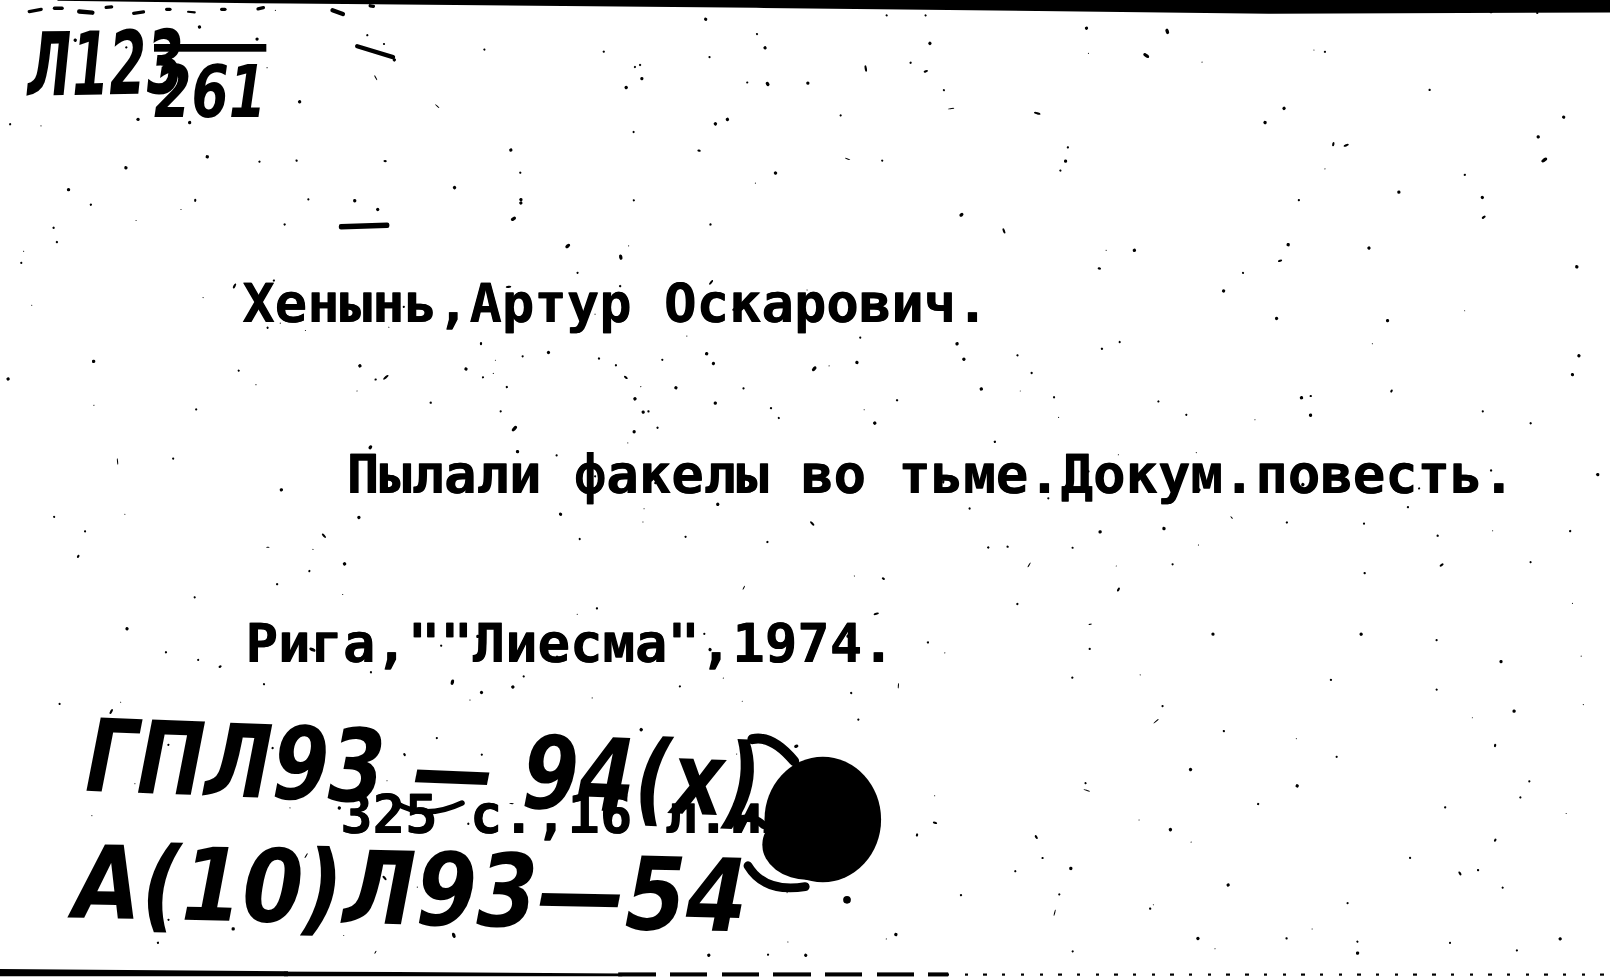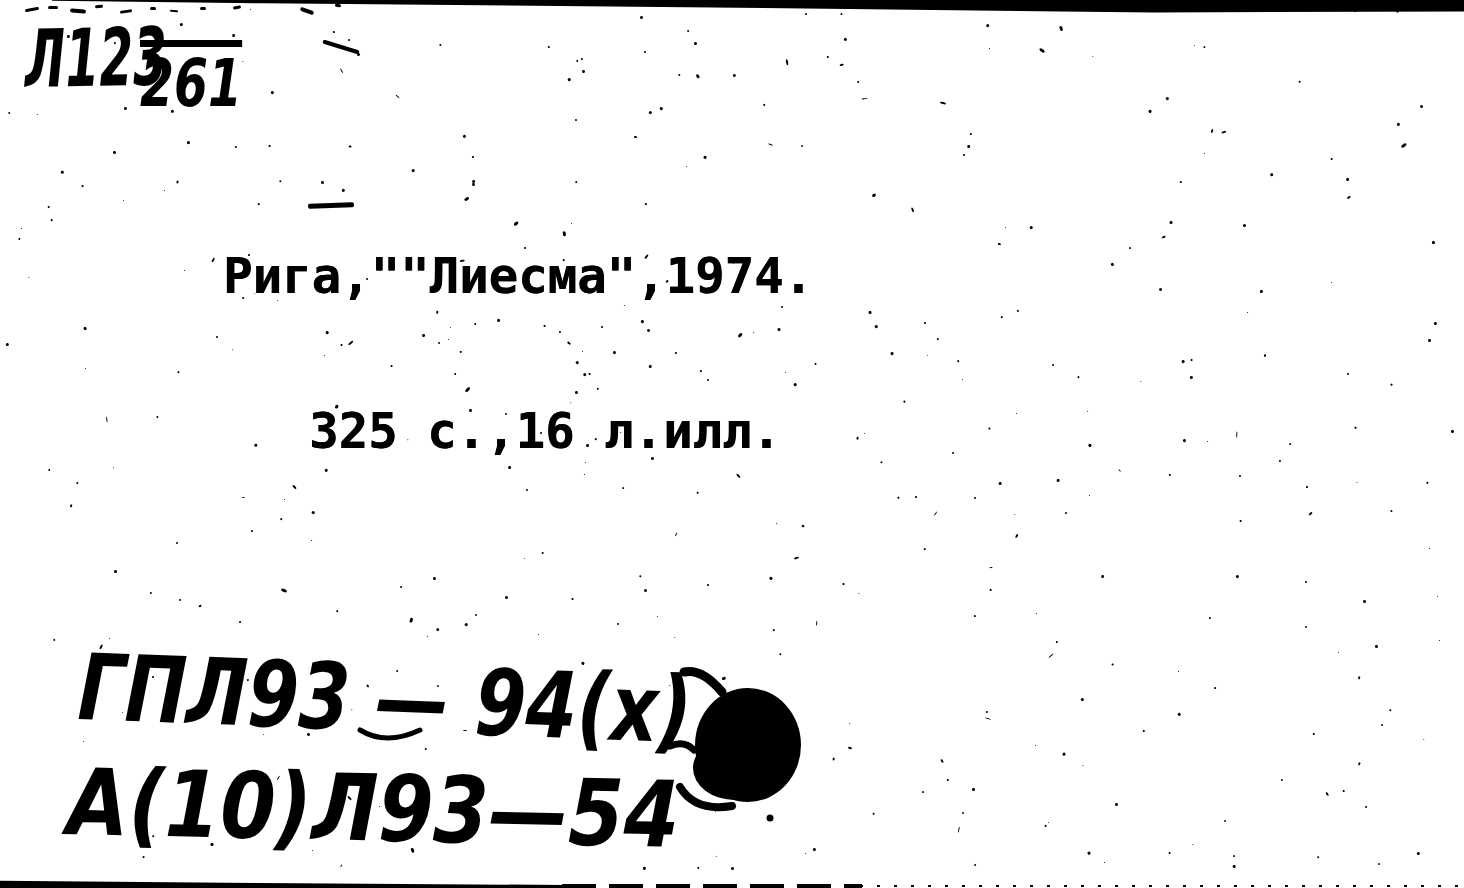--- a/index.html
+++ b/index.html
@@ -86,20 +86,22 @@
 <body>
 
 <div class="card">
 
   <div class="callnum">
     <span class="call-main">Л123</span>
     <span class="call-sub">261</span>
   </div>
 
   <div class="typed">
+    <div class="tl0">Хенынь,Артур Оскарович.</div>
+    <div class="tl1">Пылали факелы во тьме.Докум.повесть.</div>
     <div class="tl3">Рига,""Лиесма",1974.</div>
     <div class="tl4">325 с.,16 л.илл.</div>
     
   </div>
 
   <div class="hw hw-top">ГПЛ93 — 94(х)</div>
   <div class="hw hw-bottom">А(10)Л93—54</div>
 
   <svg class="abs" style="left:580px; top:640px;" width="290" height="200" viewBox="0 0 290 200">
     <path d="M 104 32 Q 122 28 142 52" fill="none" stroke="#000" stroke-width="9" stroke-linecap="round"></path>

